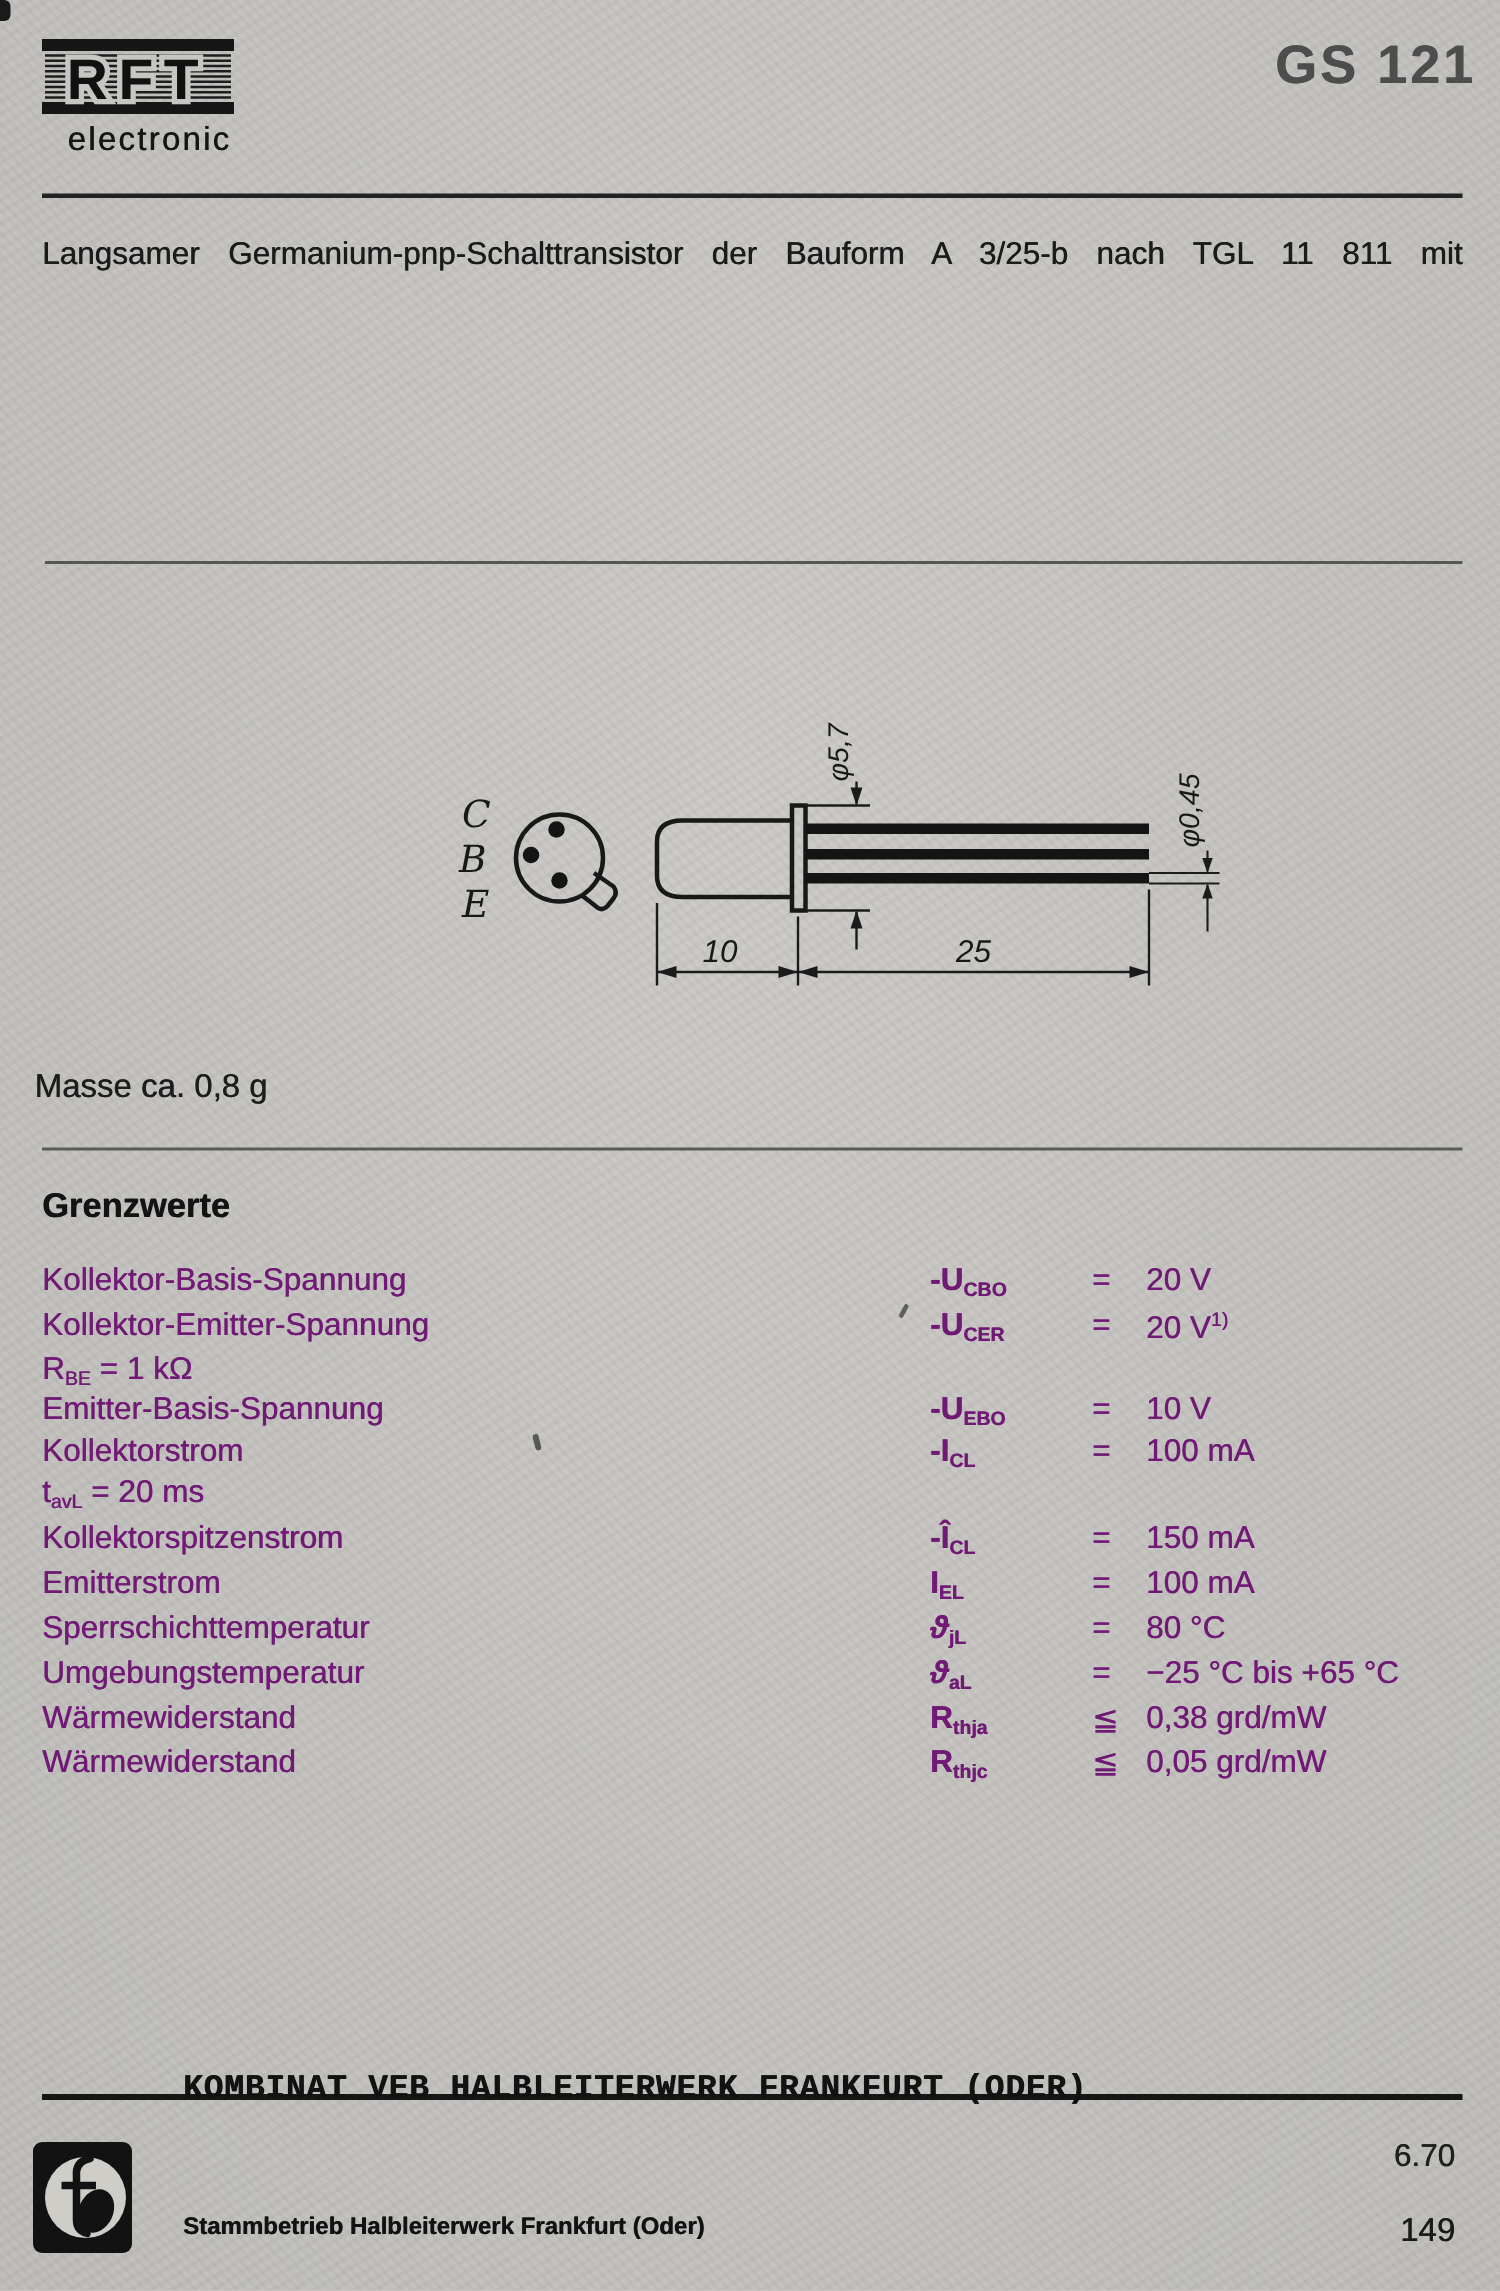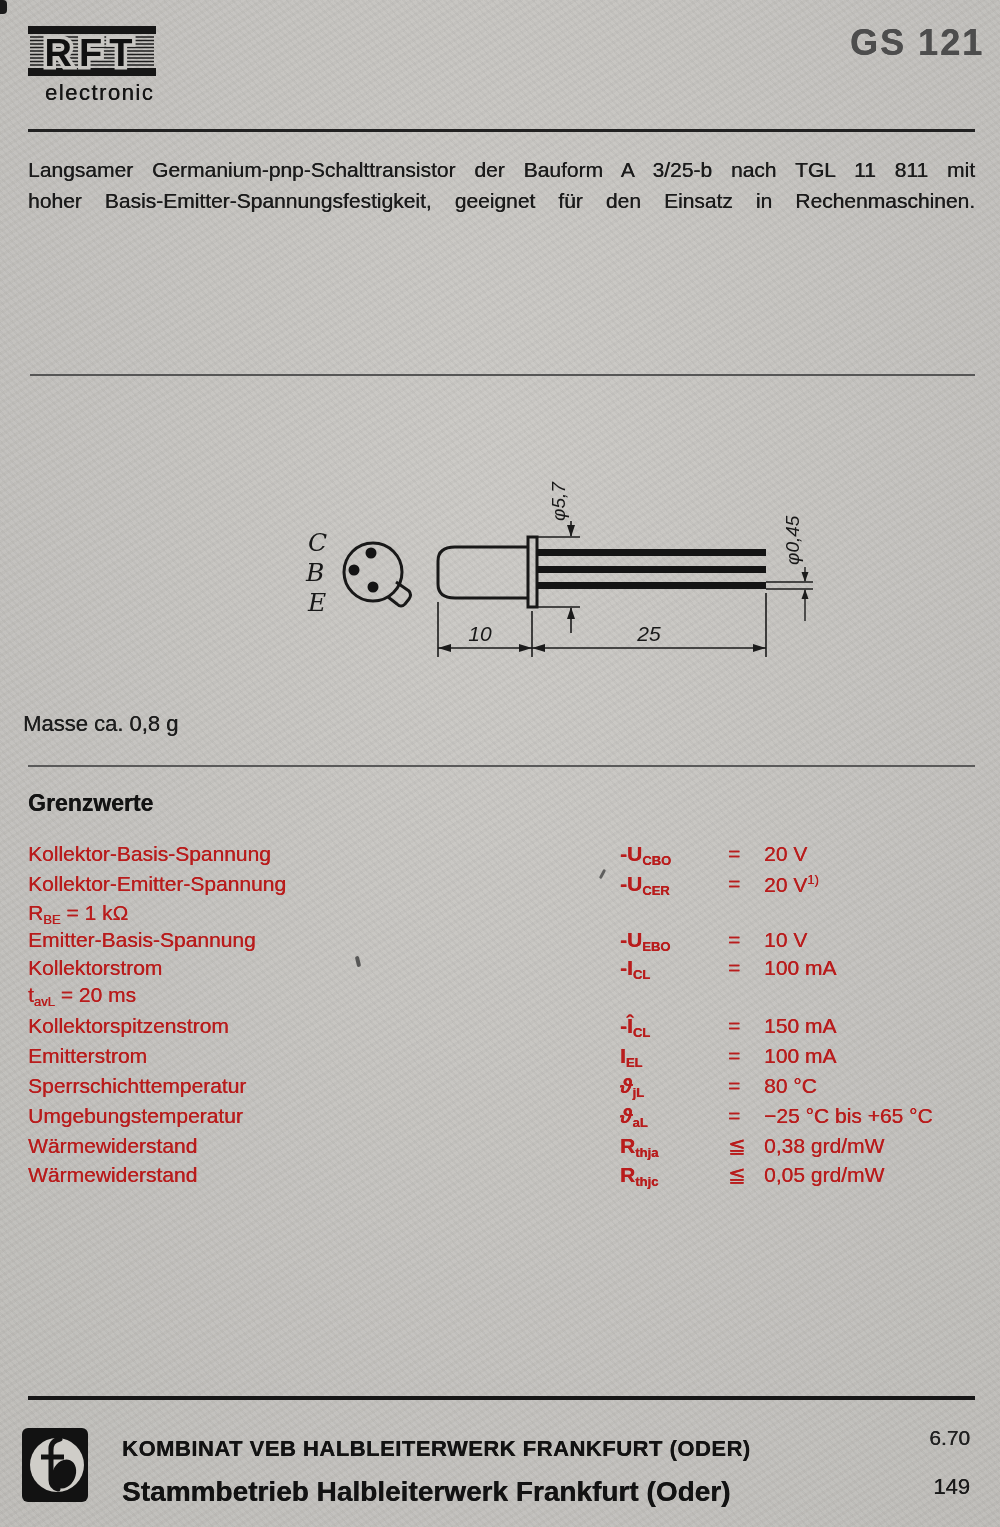--- a/index.html
+++ b/index.html
@@ -25,32 +25,32 @@
   .rule-top{left:28px;top:129px;width:947px;height:3px;background:#222;}
   .description{
     left:28px;top:154px;width:947px;font-size:21px;line-height:31px;color:#1b1b1b;
   }
   .jline{text-align:justify;text-align-last:justify;display:block;white-space:normal;}
   .rule-mid{left:30px;top:374px;width:945px;height:2px;background:#565656;}
   .mass-note{left:23px;top:711px;font-size:22px;color:#1d1d1d;}
   .rule-mid2{left:28px;top:765px;width:947px;height:2px;background:#5a5a5a;}
   .limits-title{left:28px;top:790px;font-size:23px;font-weight:bold;color:#131313;}
   .limits-rows{left:28px;top:0;width:947px;height:1200px;}
-  .lrow{position:absolute;left:0;width:947px;height:30px;font-size:21px;color:#b91c1c;}
+  .lrow{position:absolute;left:0;width:947px;height:30px;font-size:21px;color:#701a75;}
   .lcell{position:absolute;top:0;white-space:nowrap;}
   .llabel{left:0;}
   .lsym{left:592px;font-weight:bold;}
   .lrel{left:700px;}
   .lval{left:736px;}
   .sub{font-size:13px;vertical-align:-4px;}
   .sup{font-size:13px;vertical-align:8px;}
   .it{font-style:italic;}
   .rule-footer{left:28px;top:1396px;width:947px;height:4px;background:#161616;}
-  .footer-co1{left:122px;top:1436px;font-size:22px;font-weight:bold;letter-spacing:0.5px;color:#121212;}
-  .footer-co2{left:122px;top:1476px;font-size:28px;font-weight:bold;color:#121212;}
+  .footer-co1{left:122px;top:1380px;font-size:22px;font-weight:bold;letter-spacing:0.5px;color:#121212;font-family:Liberation Mono, monospace;}
+  .footer-co2{left:122px;top:1476px;font-size:16px;font-weight:bold;color:#121212;}
   .date-code{left:830px;top:1426px;width:140px;text-align:right;font-size:21px;color:#202020;}
   .page-number{left:830px;top:1474px;width:140px;text-align:right;font-size:22px;color:#1a1a1a;}
   .speck{position:absolute;background:#3c3c3c;border-radius:2px;}
 </style>
 </head>
 <body>
 
 <svg class="abs" style="left:28px;top:26px;" width="128" height="50" viewBox="0 0 128 50">
   <rect x="0" y="0" width="128" height="8" fill="#161616"></rect>
   <rect x="0" y="42" width="128" height="8" fill="#161616"></rect>
@@ -66,21 +66,20 @@
     <line x1="2" y1="39" x2="126" y2="39"></line>
   </g>
   <text x="64" y="40" text-anchor="middle" font-family="Liberation Sans, sans-serif" font-size="38" font-weight="bold" letter-spacing="7" fill="#111" stroke="#c8c6c2" stroke-width="7" paint-order="stroke">RFT</text>
 </svg>
 <div class="abs soft brand-sub">electronic</div>
 <div class="abs soft part-number">GS 121</div>
 <div class="abs inkline rule-top"></div>
 
 <div class="abs soft description">
   <span class="jline">Langsamer Germanium-pnp-Schalttransistor der Bauform A 3/25-b nach TGL 11 811 mit</span>
-  <span class="jline">hoher Basis-Emitter-Spannungsfestigkeit, geeignet für den Einsatz in Rechenmaschinen.</span>
 </div>
 
 <div class="abs rule-mid"></div>
 
 <svg class="abs" style="left:275px;top:425px;" width="580" height="265" viewBox="0 0 580 265">
   <g font-family="DejaVu Serif, serif" font-style="italic" font-size="25" fill="#181818">
     <text x="33" y="126">C</text>
     <text x="31" y="156">B</text>
     <text x="33" y="186">E</text>
   </g>

